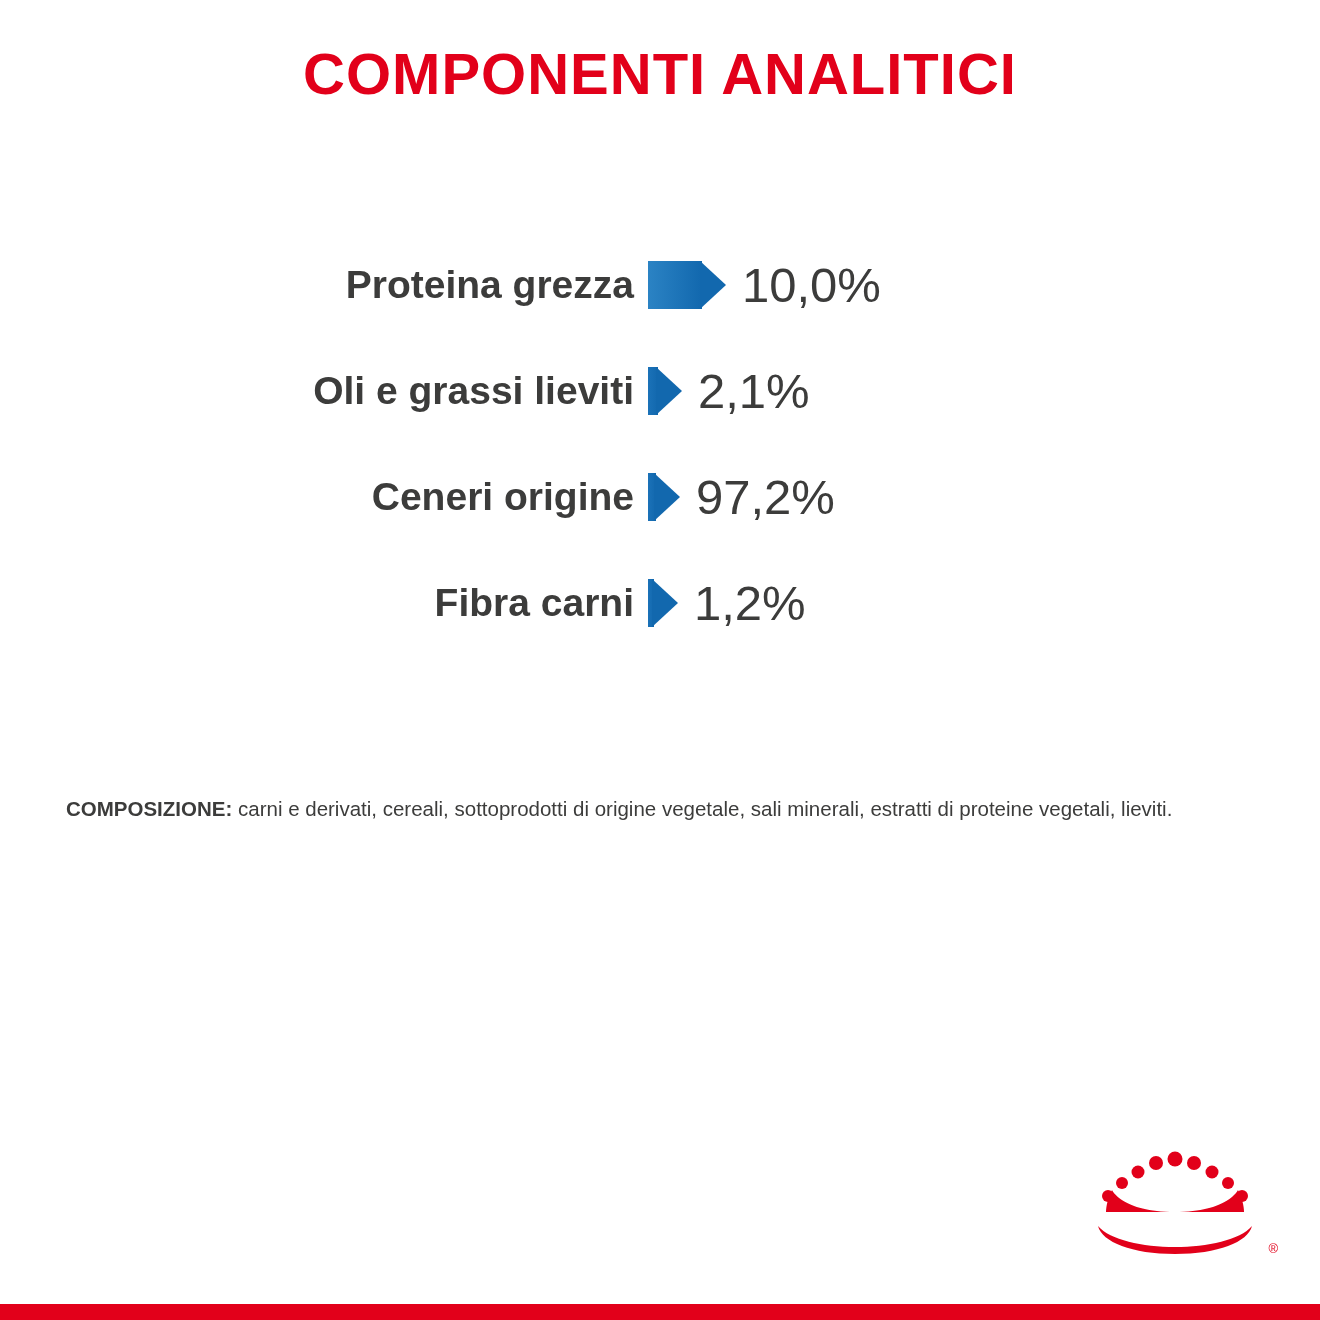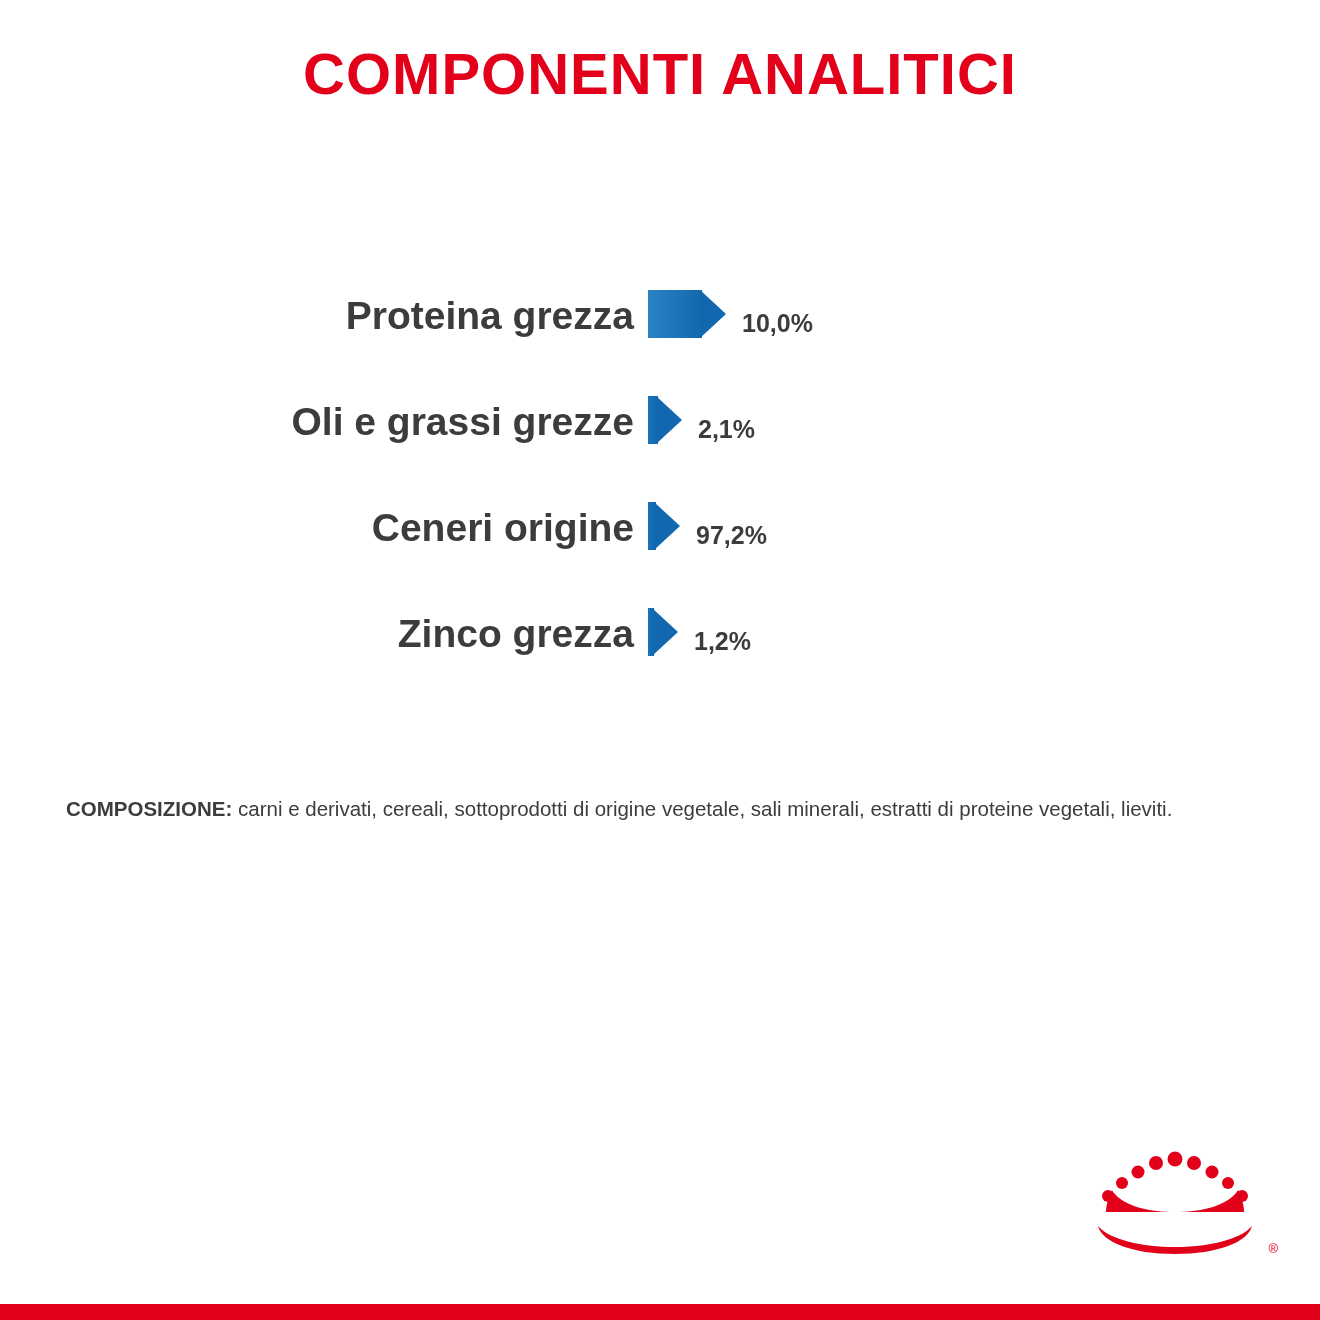--- a/index.html
+++ b/index.html
@@ -37,21 +37,21 @@
 
   
   .chart {
     position: absolute;
     top: 232px;
     left: 0;
     width: 1320px;
   }
   .row {
     display: flex;
-    align-items: flex-end;
+    align-items: center;
     height: 106px;
   }
   .row-label {
     width: 648px;
     text-align: right;
     padding-right: 14px;
     box-sizing: border-box;
     font-size: 39px;
     font-weight: bold;
     color: #3c3c3b;
@@ -76,22 +76,22 @@
     right: 24px;
   }
   .bar .tip {
     position: absolute;
     right: 0;
     top: 0;
     width: 26px;
     height: 48px;
   }
   .row-value {
-    font-size: 25px;
-    font-weight: bold;
+    font-size: 49px;
+    font-weight: normal;
     color: #3c3c3b;
     padding-left: 16px;
     white-space: nowrap;
   }
 
   
   .composition {
     position: absolute;
     top: 795px;
     left: 66px;
@@ -150,21 +150,21 @@
           <div class="body" style="background:linear-gradient(90deg,#2b83c4,#1268ae)"></div>
           <svg class="tip" viewBox="0 0 26 48" preserveAspectRatio="none" aria-hidden="true">
             <polygon points="0,0 26,24 0,48" fill="#1268ae"></polygon>
           </svg>
         </div>
       </div>
       <div class="row-value">10,0%</div>
     </div>
 
     <div class="row">
-      <div class="row-label">Oli e grassi grezze</div>
+      <div class="row-label">Oli e grassi lieviti</div>
       <div class="bar-wrap">
         <div class="bar" style="width:34px">
           <div class="body" style="background:linear-gradient(90deg,#1b72b8,#1268ae)"></div>
           <svg class="tip" viewBox="0 0 26 48" preserveAspectRatio="none" aria-hidden="true">
             <polygon points="0,0 26,24 0,48" fill="#1268ae"></polygon>
           </svg>
         </div>
       </div>
       <div class="row-value">2,1%</div>
     </div>
@@ -176,21 +176,21 @@
           <div class="body" style="background:linear-gradient(90deg,#1b72b8,#1268ae)"></div>
           <svg class="tip" viewBox="0 0 26 48" preserveAspectRatio="none" aria-hidden="true">
             <polygon points="0,0 26,24 0,48" fill="#1268ae"></polygon>
           </svg>
         </div>
       </div>
       <div class="row-value">97,2%</div>
     </div>
 
     <div class="row">
-      <div class="row-label">Zinco grezza</div>
+      <div class="row-label">Fibra carni</div>
       <div class="bar-wrap">
         <div class="bar" style="width:30px">
           <div class="body" style="background:linear-gradient(90deg,#1b72b8,#1268ae)"></div>
           <svg class="tip" viewBox="0 0 26 48" preserveAspectRatio="none" aria-hidden="true">
             <polygon points="0,0 26,24 0,48" fill="#1268ae"></polygon>
           </svg>
         </div>
       </div>
       <div class="row-value">1,2%</div>
     </div>

